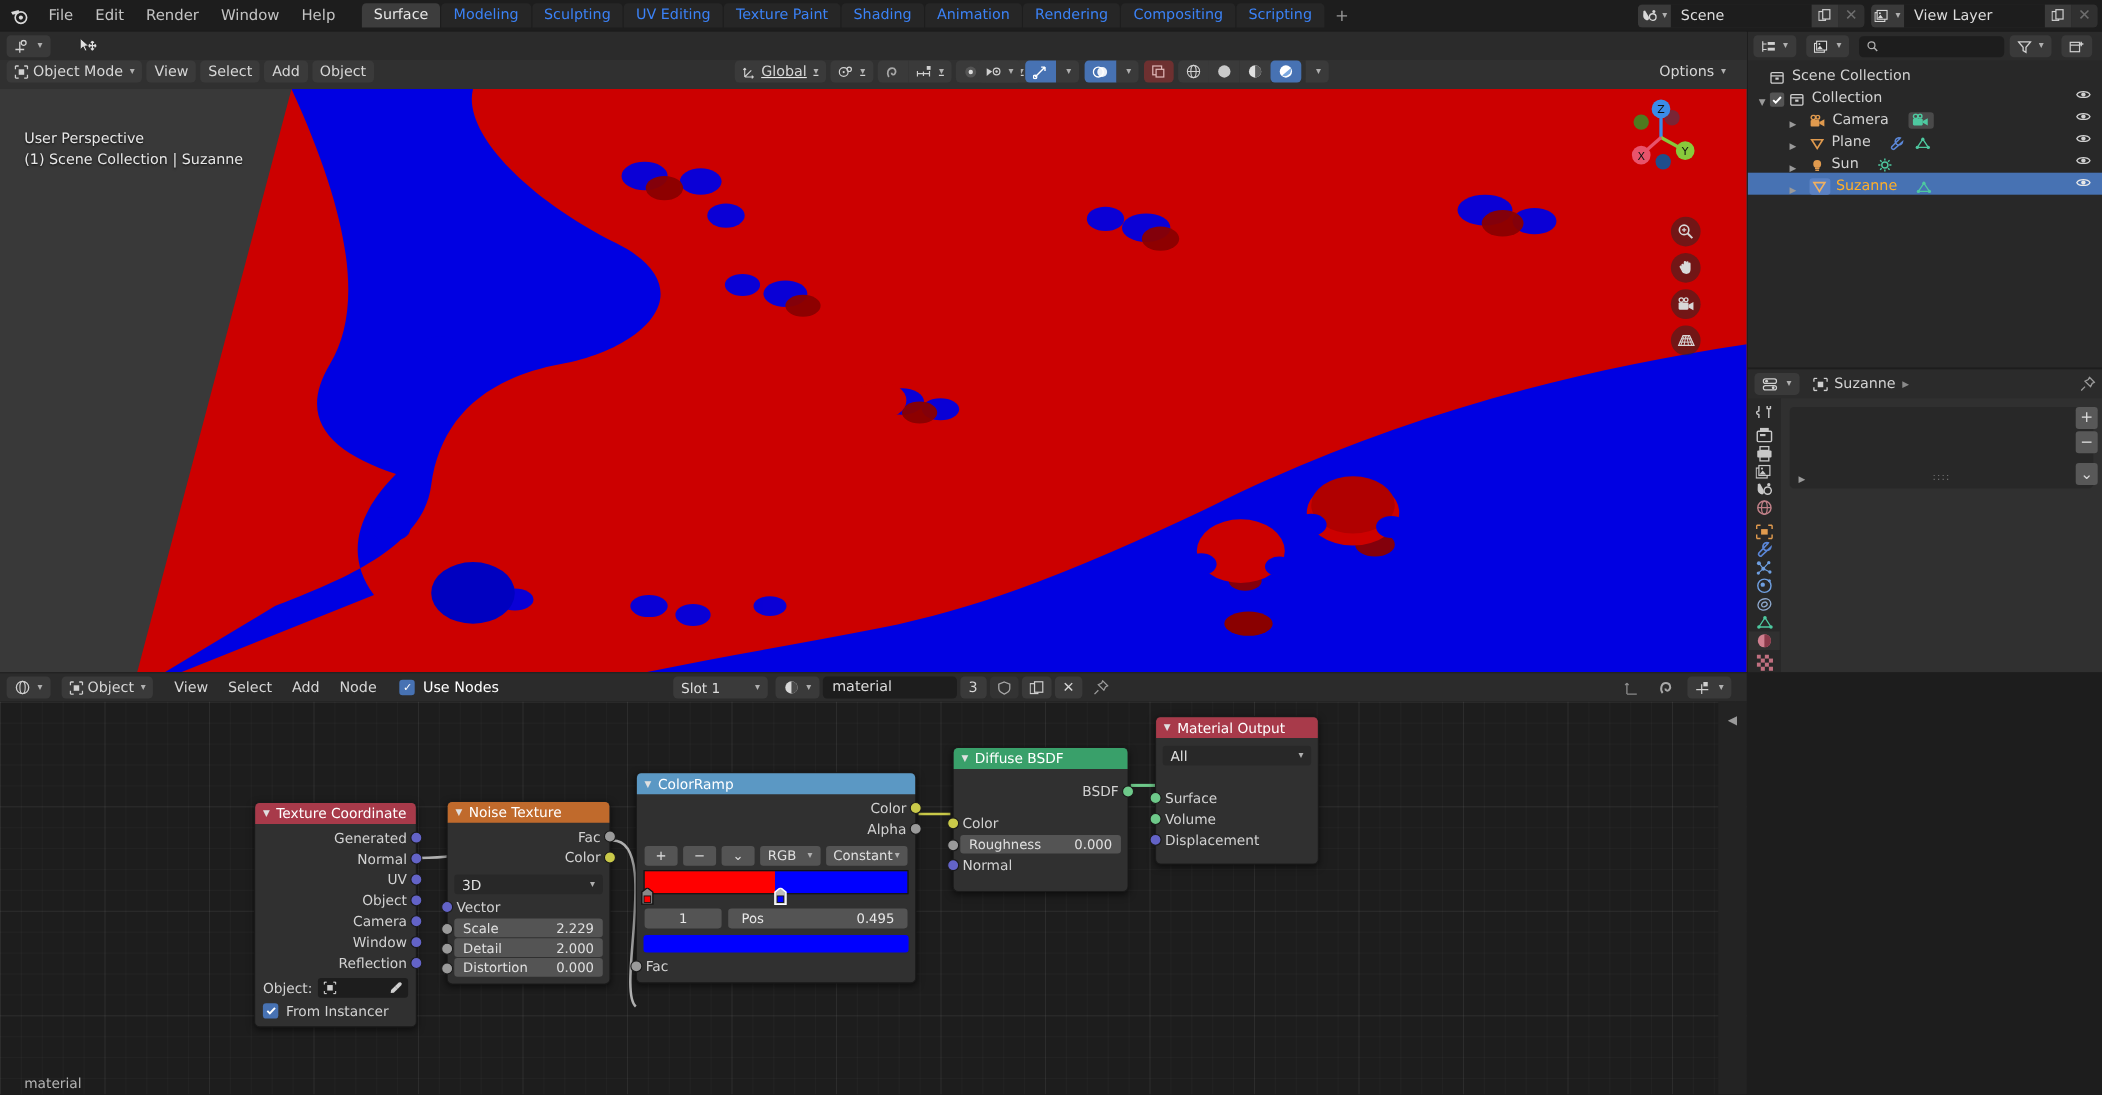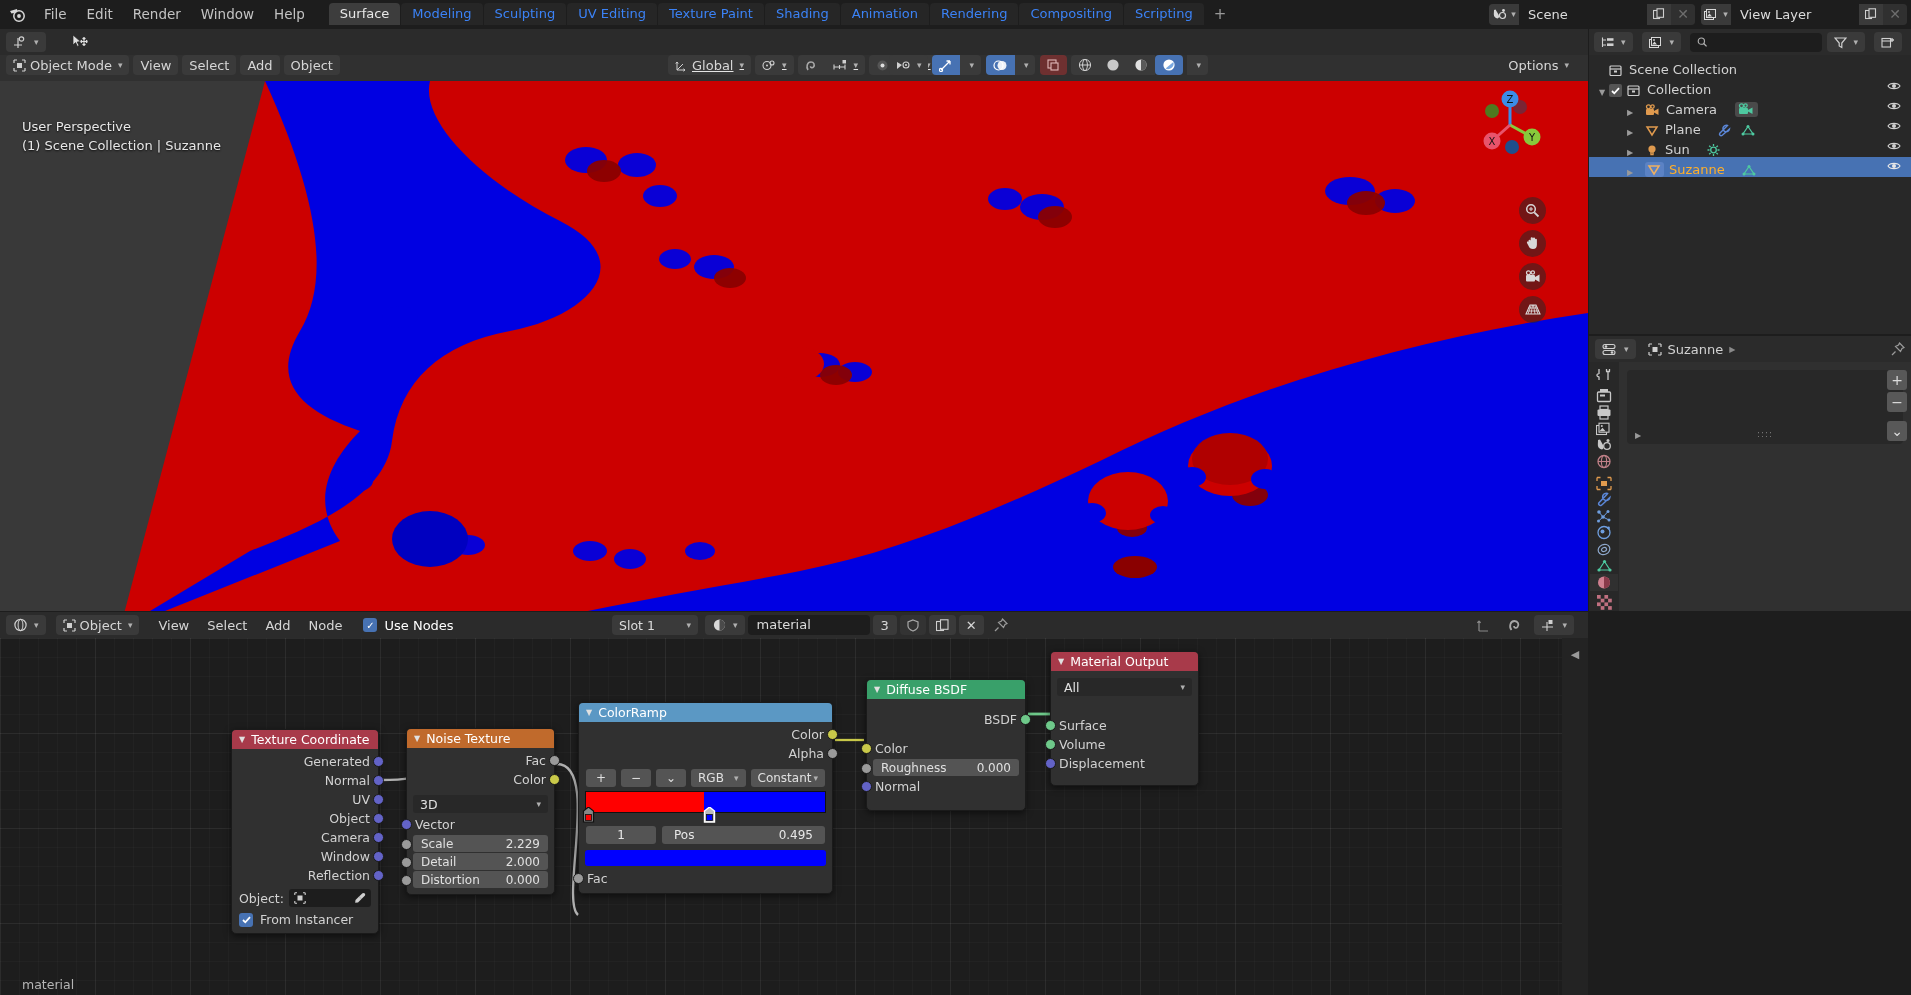--- a/index.html
+++ b/index.html
@@ -893,21 +893,21 @@
               <svg width="12" height="12" viewBox="0 0 12 12">
                   <path d="M0.8 0.8 L3 0.8 M0.8 0.8 L0.8 3 M11.2 0.8 L9 0.8 M11.2 0.8 L11.2 3 M0.8 11.2 L3 11.2 M0.8 11.2 L0.8 9 M11.2 11.2 L9 11.2 M11.2 11.2 L11.2 9" stroke="#cfcfcf" stroke-width="1.1" fill="none"></path>
                   <rect x="3.5" y="3.5" width="5" height="5" fill="#cfcfcf"></rect>
                 </svg>
               <svg width="12" height="12" viewBox="0 0 12 12">
                   <path d="M10 1 A1.8 1.8 0 0 1 11 3.5 L7.5 7 L5 4.5 L8.5 1.2 Z" fill="#cfcfcf"></path>
                   <path d="M5 4.5 L1.5 8 L1.2 10.8 L4 10.5 L7.5 7 Z" fill="#cfcfcf"></path>
                 </svg>
             </div>
           </div>
-          <div style="display:flex;align-items:flex-end;gap:7px;padding:3px 7px 1px 7px;">
+          <div style="display:flex;align-items:flex-start;gap:7px;padding:3px 7px 1px 7px;">
             <span style="width:14px;height:14px;background:#4772b3;border-radius:3px;display:flex;align-items:center;justify-content:center;">
                 <svg width="9" height="8" viewBox="0 0 9 8">
                   <path d="M1 4 L3.3 6.3 L8 1.2" stroke="#fff" stroke-width="1.8" fill="none"></path>
                 </svg>
               </span>
             <span style="font-size:12.5px;color:#d2d2d2;">From Instancer</span>
           </div>
         </div>
       </div>
 

